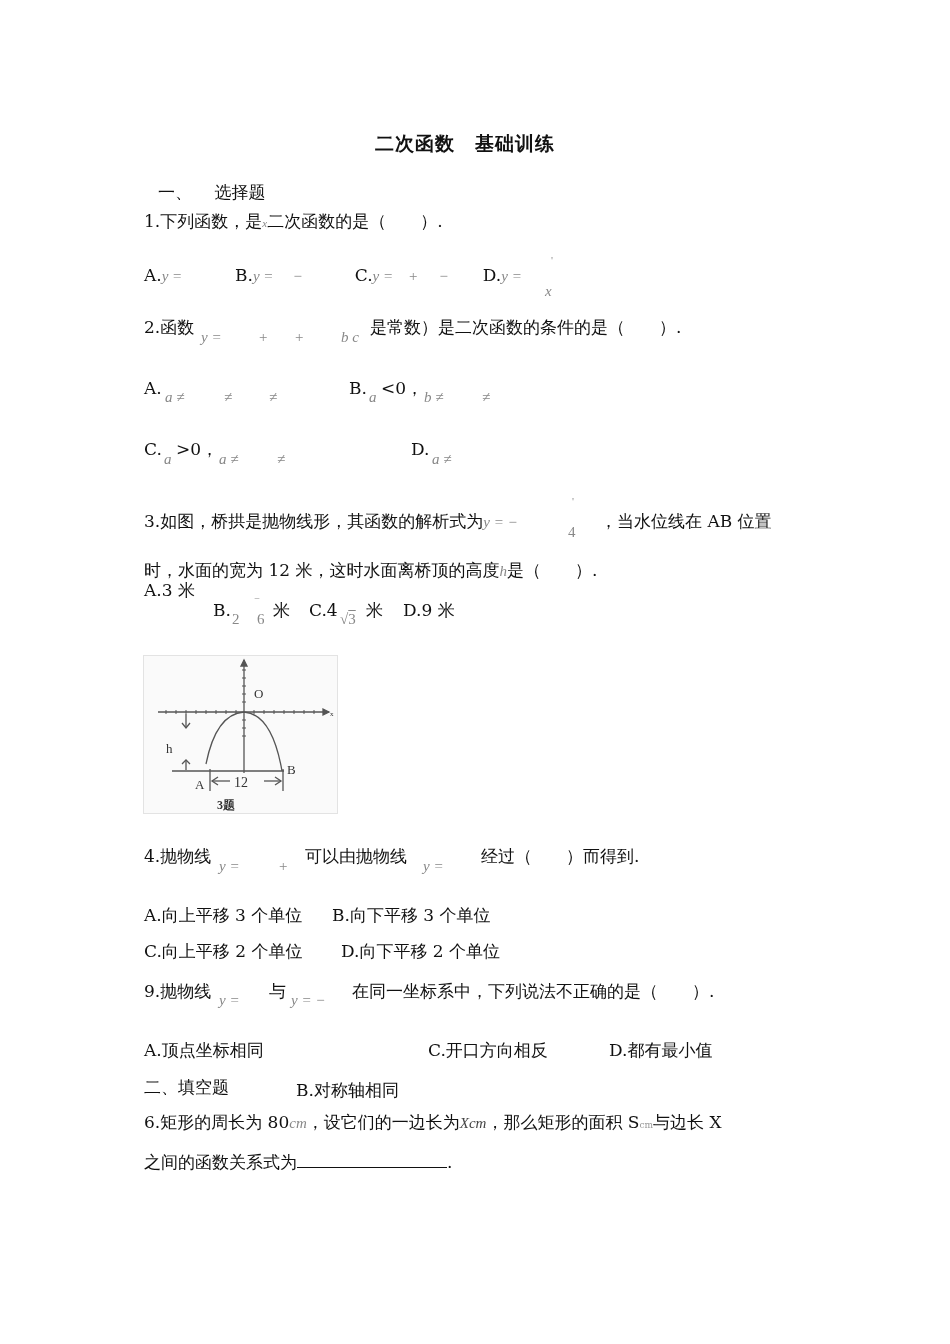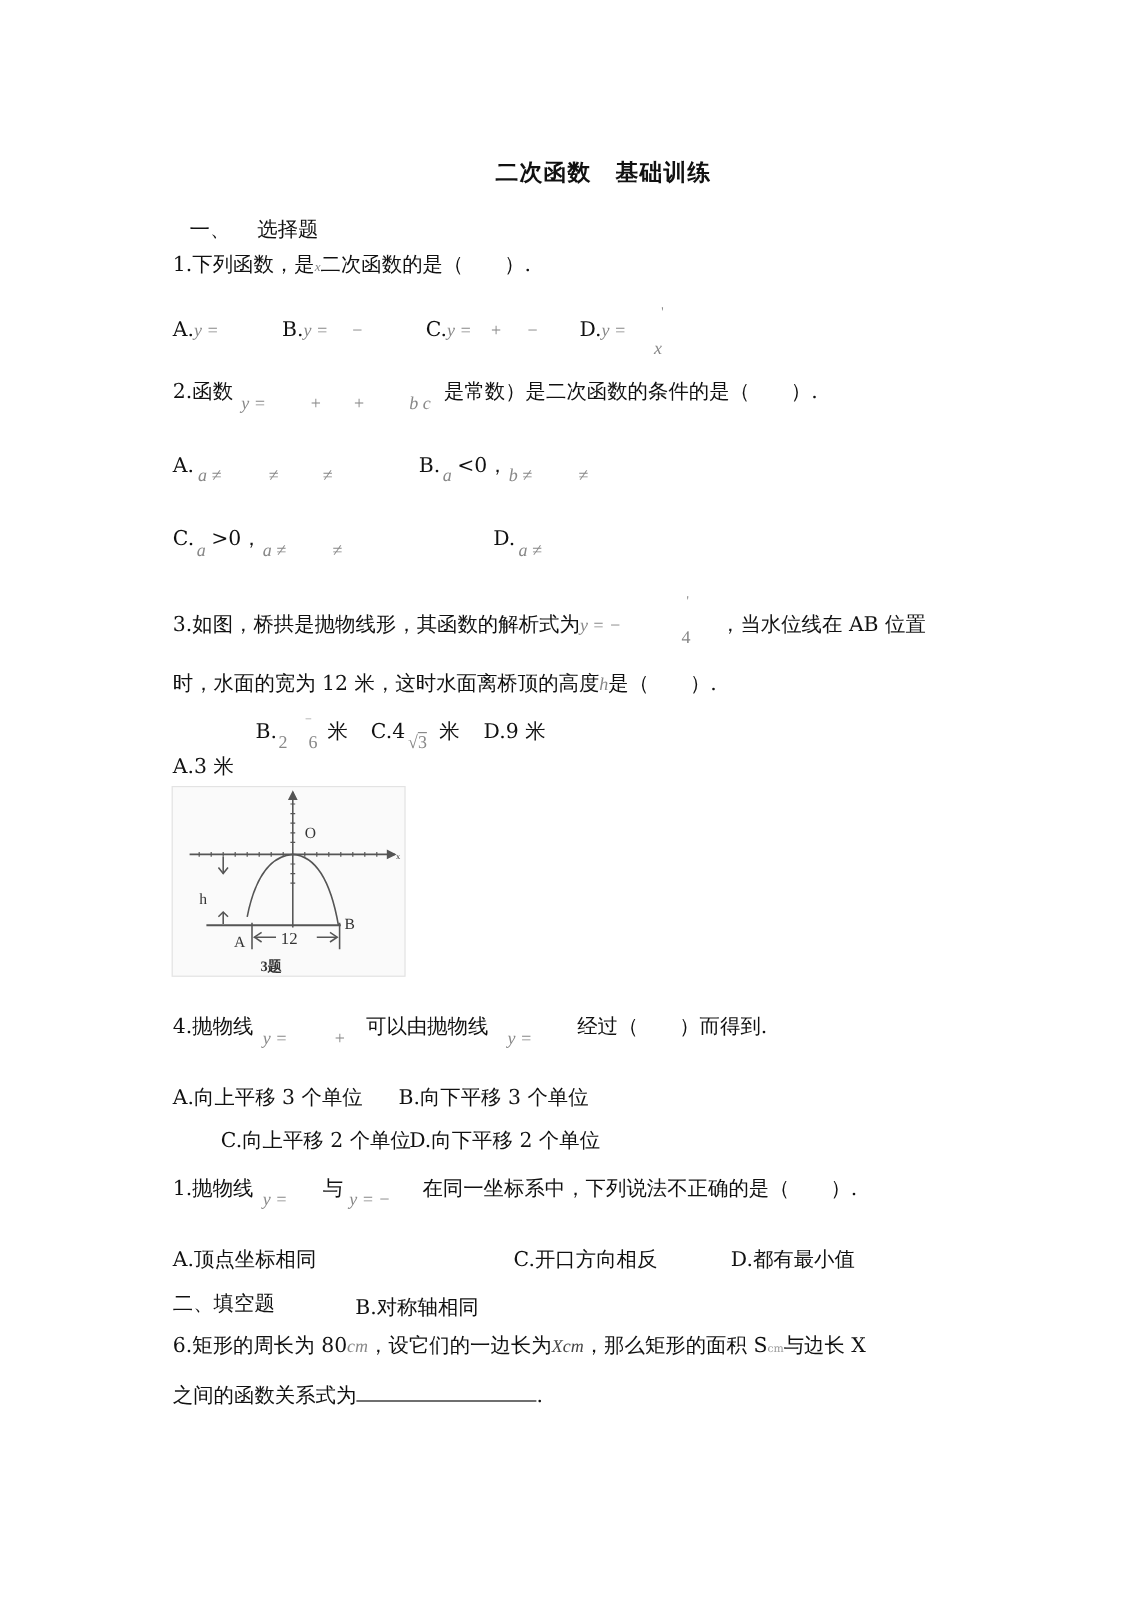--- a/index.html
+++ b/index.html
@@ -11,21 +11,21 @@
   .math { font-family: "Liberation Serif", serif; font-style: italic; color: #888; font-size: 15px; }
   .mathop { font-family: "Liberation Serif", serif; color: #888; font-size: 15px; }
   .small { font-size: 11px; }
   .tiny { font-size: 9px; color: #999; }
   .blank { display: inline-block; width: 150px; border-bottom: 1.5px solid #111; height: 16px; vertical-align: baseline; }
   .figure { position: absolute; left: 143px; top: 655px; width: 193px; height: 157px; background: #fafafa; border: 1px solid #e3e3e3; }
 </style>
 </head>
 <body>
 
-<div class="abs title" style="left:375px; top:131px;margin-left:38px;">二次函数　基础训练</div>
+<div class="abs title" style="left:375px; top:131px;">二次函数　基础训练</div>
 
 <div class="abs txt" style="left:158px; top:182px;">一、　 选择题</div>
 
 <div class="abs txt" style="left:144px; top:211px;">
   <span>1.下列函数，是</span><span class="math small">x</span><span>二次函数的是（　　）.</span>
 </div>
 <div class="abs txt" style="left:144px; top:265px;">
   <span><span>A.</span><span class="math">y =</span></span>
   <span style="display:inline-block;width:42px;"></span>
   <span><span>B.</span><span class="math">y =</span><span style="display:inline-block;width:20px;"></span><span class="mathop">−</span></span>
@@ -78,21 +78,21 @@
   <span>3.如图，桥拱是抛物线形，其函数的解析式为</span><span class="math">y = −</span>
 </div>
 <div class="abs mathop small" style="left:572px; top:495px;">'</div>
 <div class="abs mathop" style="left:568px; top:524px;">4</div>
 <div class="abs txt" style="left:600px; top:511px;">，当水位线在 AB 位置</div>
 
 <div class="abs txt" style="left:144px; top:560px;">
   <span>时，水面的宽为 12 米，这时水面离桥顶的高度</span><span class="math">h</span><span>是（　　）.</span>
 </div>
 
-<div class="abs txt" style="left:144px; top:629px;">A.3 米</div>
+<div class="abs txt" style="left:144px; top:580px;">A.3 米</div>
 <div class="abs txt" style="left:213px; top:600px;">
   <span>B.</span>
 </div>
 <div class="abs mathop" style="left:232px; top:611px;">2</div>
 <div class="abs mathop" style="left:255px; top:597px; font-size:12px;">‾</div>
 <div class="abs mathop" style="left:257px; top:611px;">6</div>
 <div class="abs txt" style="left:273px; top:600px;">米</div>
 <div class="abs txt" style="left:309px; top:600px;">
   <span>C.4</span>
 </div>
@@ -172,25 +172,25 @@
   <span>4.抛物线</span>
 </div>
 <div class="abs math" style="left:219px; top:858px;">y =</div>
 <div class="abs mathop" style="left:279px; top:858px;">+</div>
 <div class="abs txt" style="left:305px; top:846px;">可以由抛物线</div>
 <div class="abs math" style="left:423px; top:858px;">y =</div>
 <div class="abs txt" style="left:481px; top:846px;">经过（　　）而得到.</div>
 
 <div class="abs txt" style="left:144px; top:905px;">A.向上平移 3 个单位</div>
 <div class="abs txt" style="left:332px; top:905px;">B.向下平移 3 个单位</div>
-<div class="abs txt" style="left:144px; top:941px;margin-left:40px;">C.向上平移 2 个单位</div>
+<div class="abs txt" style="left:144px; top:941px;">C.向上平移 2 个单位</div>
 <div class="abs txt" style="left:341px; top:941px;">D.向下平移 2 个单位</div>
 
 <div class="abs txt" style="left:144px; top:981px;">
-  <span>1.抛物线</span>
+  <span>9.抛物线</span>
 </div>
 <div class="abs math" style="left:219px; top:992px;">y =</div>
 <div class="abs txt" style="left:269px; top:981px;">与</div>
 <div class="abs math" style="left:291px; top:992px;">y = −</div>
 <div class="abs txt" style="left:352px; top:981px;">在同一坐标系中，下列说法不正确的是（　　）.</div>
 
 <div class="abs txt" style="left:144px; top:1040px;">A.顶点坐标相同</div>
 <div class="abs txt" style="left:296px; top:1040px;margin-top:40px;">B.对称轴相同</div>
 <div class="abs txt" style="left:428px; top:1040px;">C.开口方向相反</div>
 <div class="abs txt" style="left:580px; top:1040px;margin-left:29px;">D.都有最小值</div>

